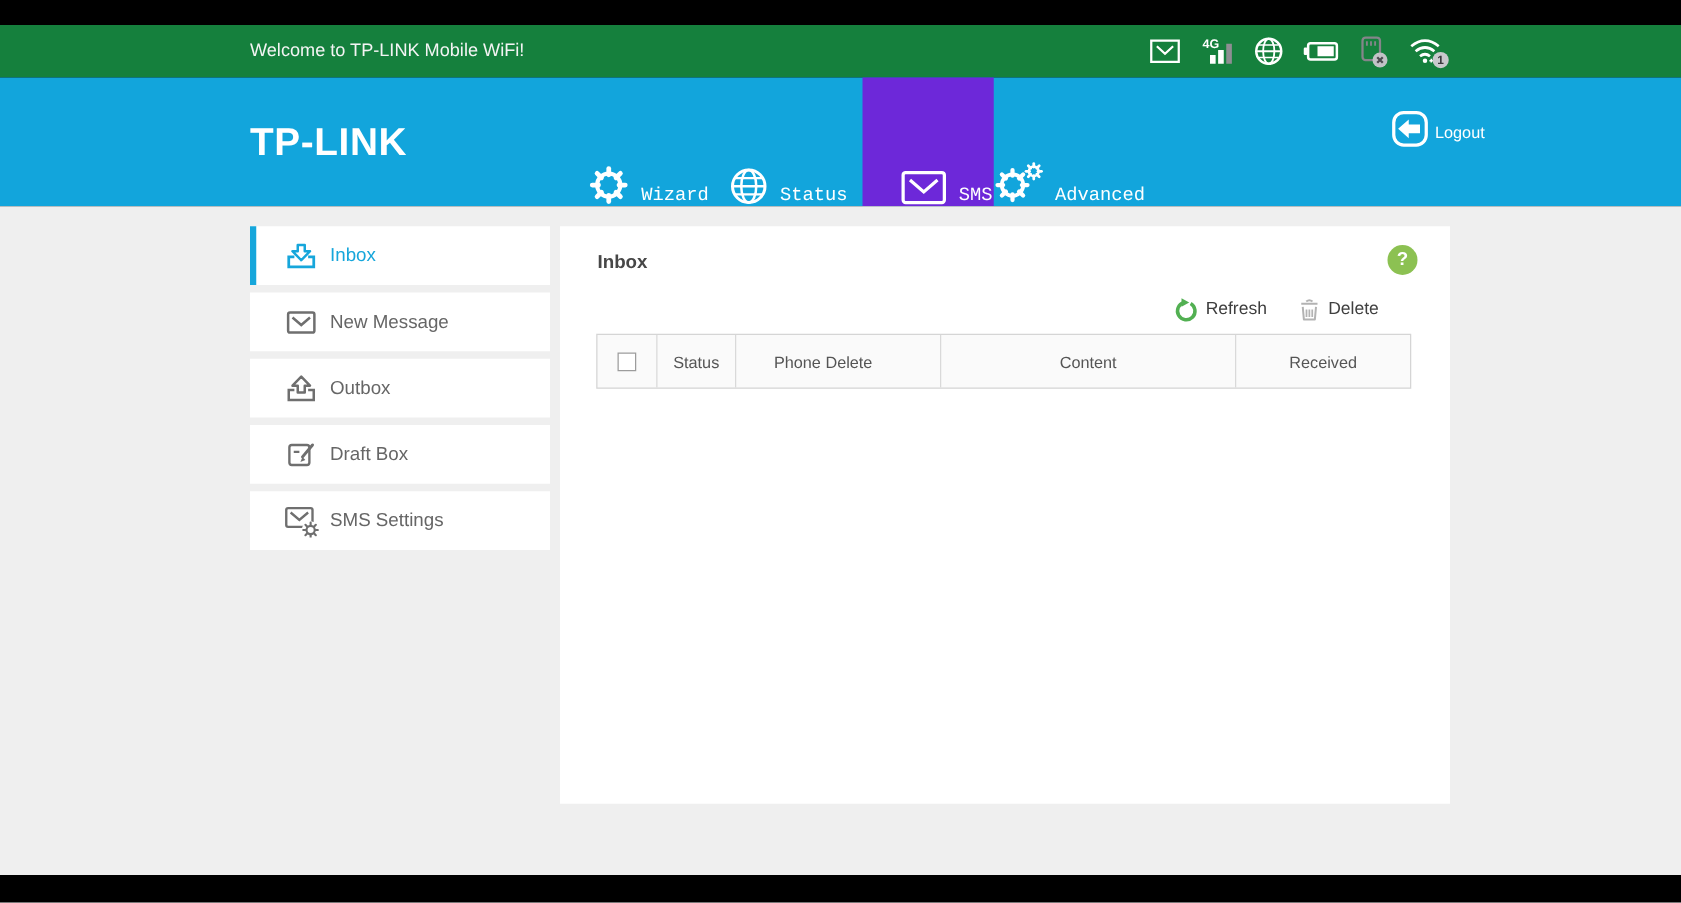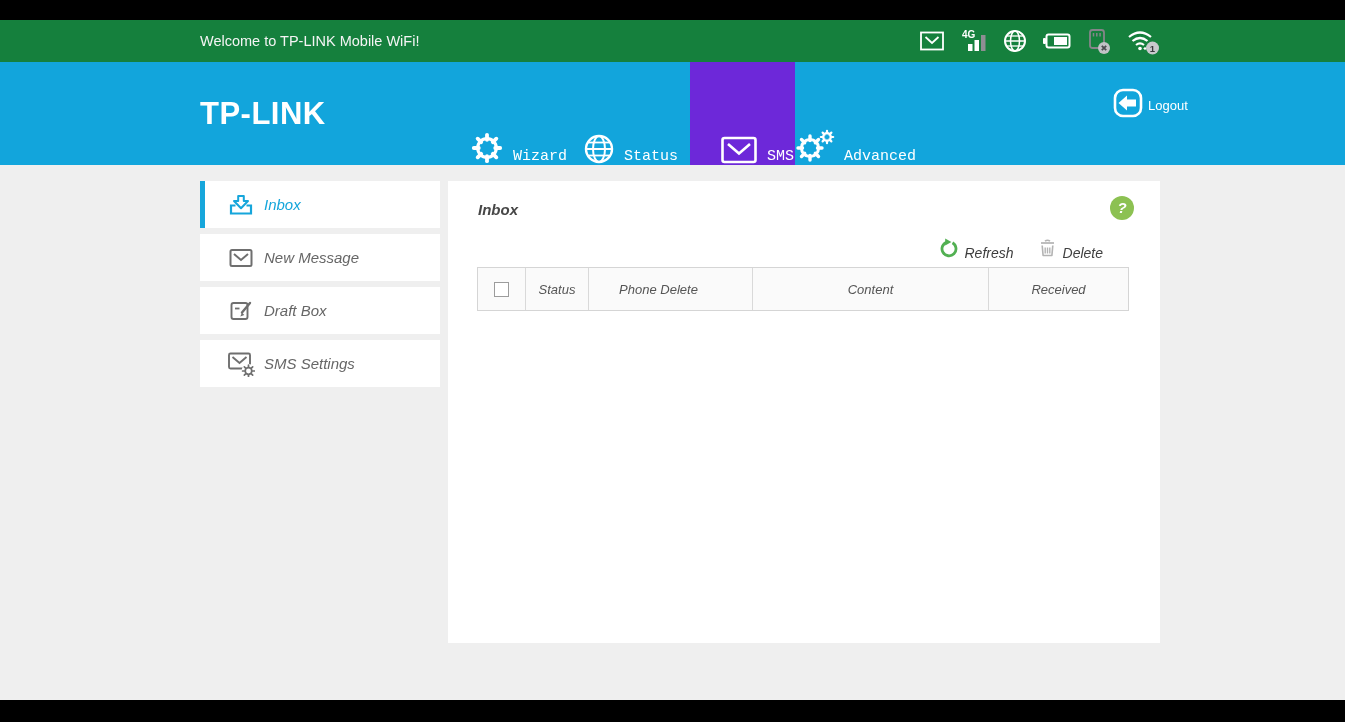--- a/index.html
+++ b/index.html
@@ -28,40 +28,40 @@
   .nav-tab { width: 105px; height: 103px; margin-right: 7px; display: flex; flex-direction: row;
              align-items: flex-end; justify-content: center; gap: 9px; cursor: pointer; font-family: Liberation Mono, monospace; }
   .nav-tab.active { background: #6d28d9; padding-left: 29px; }
   .nav-tab .nav-label { color: #fff; font-size: 15px; }
   .nav-icon { height: 36px; display: flex; align-items: flex-end; justify-content: center; }
   .logout { position: absolute; left: 911px; top: 24px; width: 60px; display: flex;
             flex-direction: row; align-items: center; gap: 3px; cursor: pointer; }
   .logout .nav-label { color: #fff; font-size: 13px; }
 
   
-  .page { position: absolute; top: 165px; left: 0; right: 0; height: 535px; background: #efefef; font-style: italic; }
+  .page { position: absolute; top: 165px; left: 0; right: 0; height: 535px; background: #efefef; }
 
   
   .sidebar { position: absolute; left: 0; top: 16px; width: 240px; }
   .side-item { height: 47px; background: #fff; margin-bottom: 6px; display: flex; align-items: center;
                padding-left: 27px; cursor: pointer; color: #666; font-size: 15px; position: relative; }
   .side-item .side-icon { width: 28px; height: 26px; margin-right: 9px; display: flex;
                           align-items: center; justify-content: center; }
   .side-item.active { color: #16a6db; }
   .side-item.active::before { content: ""; position: absolute; left: 0; top: 0; bottom: 0;
                               width: 5px; background: #16a6db; }
 
   
   .panel { position: absolute; left: 248px; top: 16px; width: 712px; height: 462px; background: #fff; }
   .panel-title { position: absolute; left: 30px; top: 20px; font-size: 15px; font-weight: bold; color: #474747; }
   .help-btn { position: absolute; right: 26px; top: 15px; width: 24px; height: 24px; border-radius: 50%;
               background: #8cc152; color: #fff; font-size: 15px; font-weight: bold; text-align: center;
               line-height: 24px; cursor: pointer; }
   .toolbar { position: absolute; top: 57px; right: 57px; display: flex; align-items: center; gap: 24px; }
-  .tool-btn { display: flex; align-items: flex-end; gap: 6px; font-size: 14px; cursor: pointer; }
+  .tool-btn { display: flex; align-items: flex-start; gap: 6px; font-size: 14px; cursor: pointer; }
   .tool-btn.refresh { color: #3d3d3d; }
   .tool-btn.delete { color: #404040; cursor: default; }
 
   
   .sms-table { position: absolute; left: 29px; top: 86px; width: 652px; }
   .t-head { display: flex; height: 44px; background: #fafafa; border: 1px solid #d5d5d5; }
   .t-cell { display: flex; align-items: center; justify-content: center; font-size: 13px; color: #555;
             border-left: 1px solid #d9d9d9; height: 100%; }
   .t-cell:first-child { border-left: none; }
   .c-check { width: 47px; } .c-status { width: 63px; } .c-phone { width: 140px; }
@@ -237,20 +237,29 @@
       <div class="side-item">
         <span class="side-icon">
           <svg width="26" height="22" viewBox="0 0 26 22">
             <rect x="2.5" y="3" width="21" height="16" rx="1.5" fill="none" stroke="#6f6f6f" stroke-width="2"></rect>
             <polyline points="6,7 13,13 20,7" fill="none" stroke="#6f6f6f" stroke-width="2"></polyline>
           </svg>
         </span>
         <span>New Message</span>
       </div>
 
+      <div class="side-item">
+        <span class="side-icon">
+          <svg width="26" height="24" viewBox="0 0 26 24">
+            <path d="M7.5 13 H3 V21 H23 V13 H18.5" fill="none" stroke="#6f6f6f" stroke-width="2"></path>
+            <path d="M10.2 15 V9.5 H6 L13 2.3 L20 9.5 H15.8 V15 Z" fill="none" stroke="#6f6f6f" stroke-width="2" stroke-linejoin="round"></path>
+          </svg>
+        </span>
+        <span>Outbox</span>
+      </div>
 
       <div class="side-item">
         <span class="side-icon">
           <svg width="24" height="24" viewBox="0 0 24 24">
             <rect x="2.5" y="4" width="16" height="16" rx="2" fill="none" stroke="#6f6f6f" stroke-width="1.9"></rect>
             <line x1="6" y1="9.5" x2="10.5" y2="9.5" stroke="#6f6f6f" stroke-width="1.8"></line>
             <line x1="21" y1="4" x2="13" y2="13.5" stroke="#6f6f6f" stroke-width="2.4" stroke-linecap="round"></line>
             <path d="M13 13.5 l-1.7 4 4-1.6 z" fill="#6f6f6f"></path>
           </svg>
         </span>

